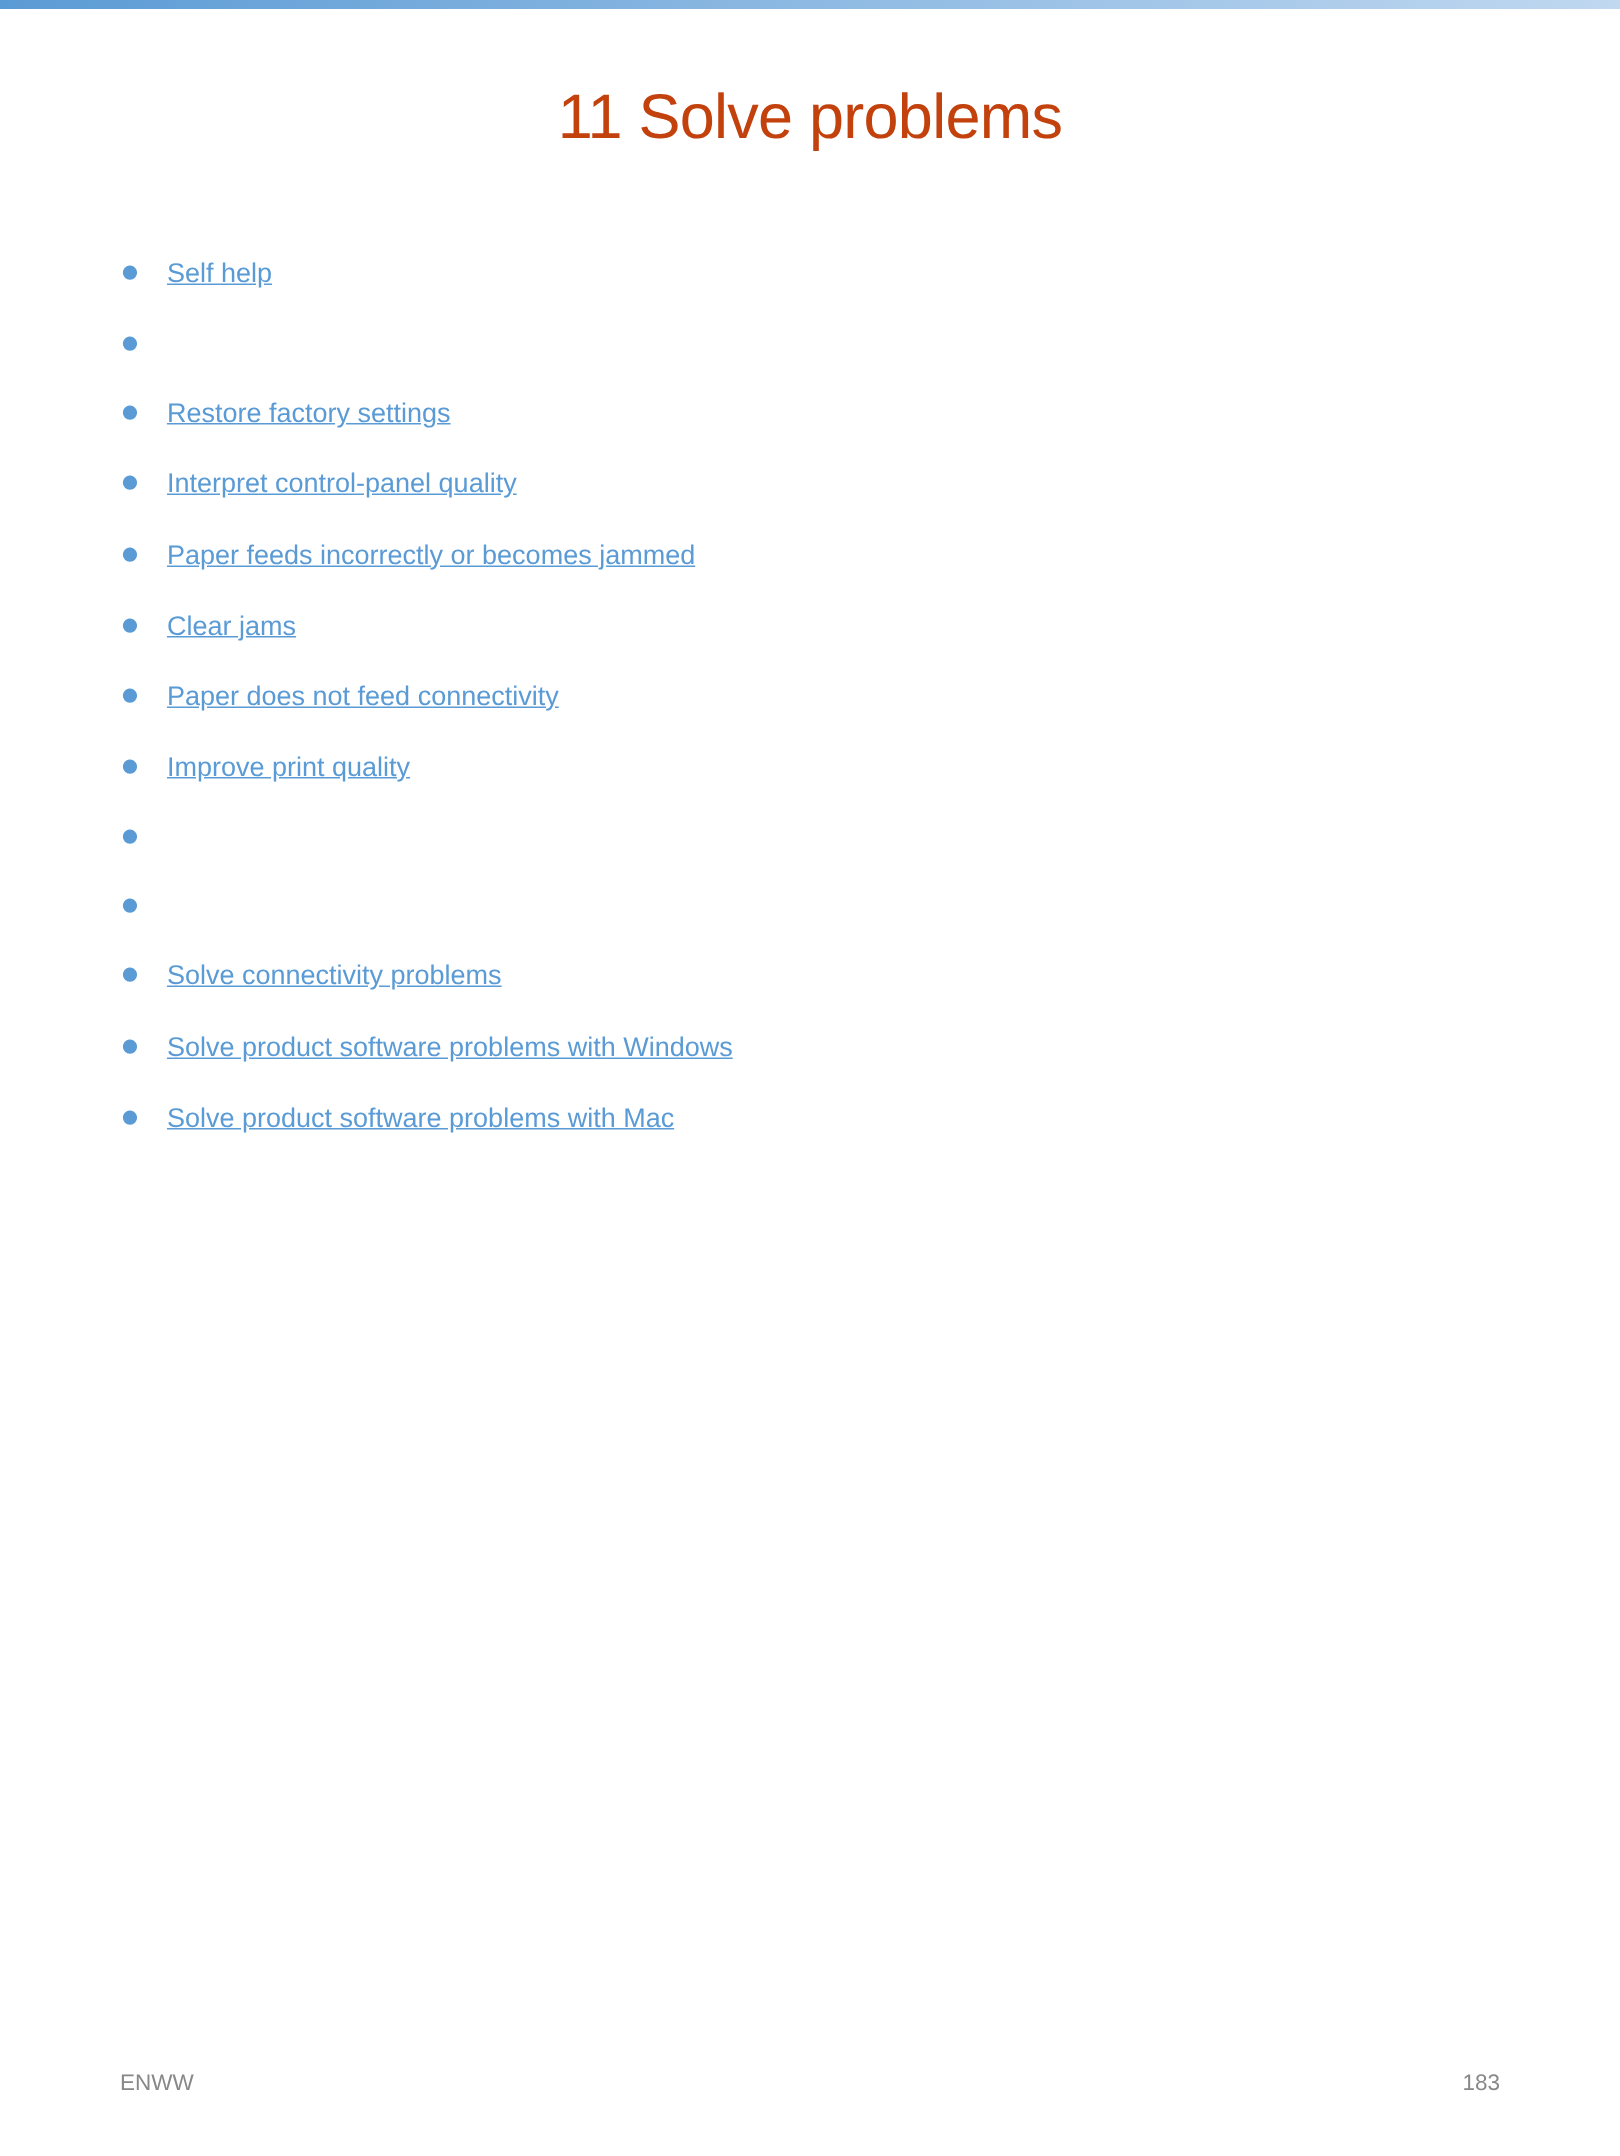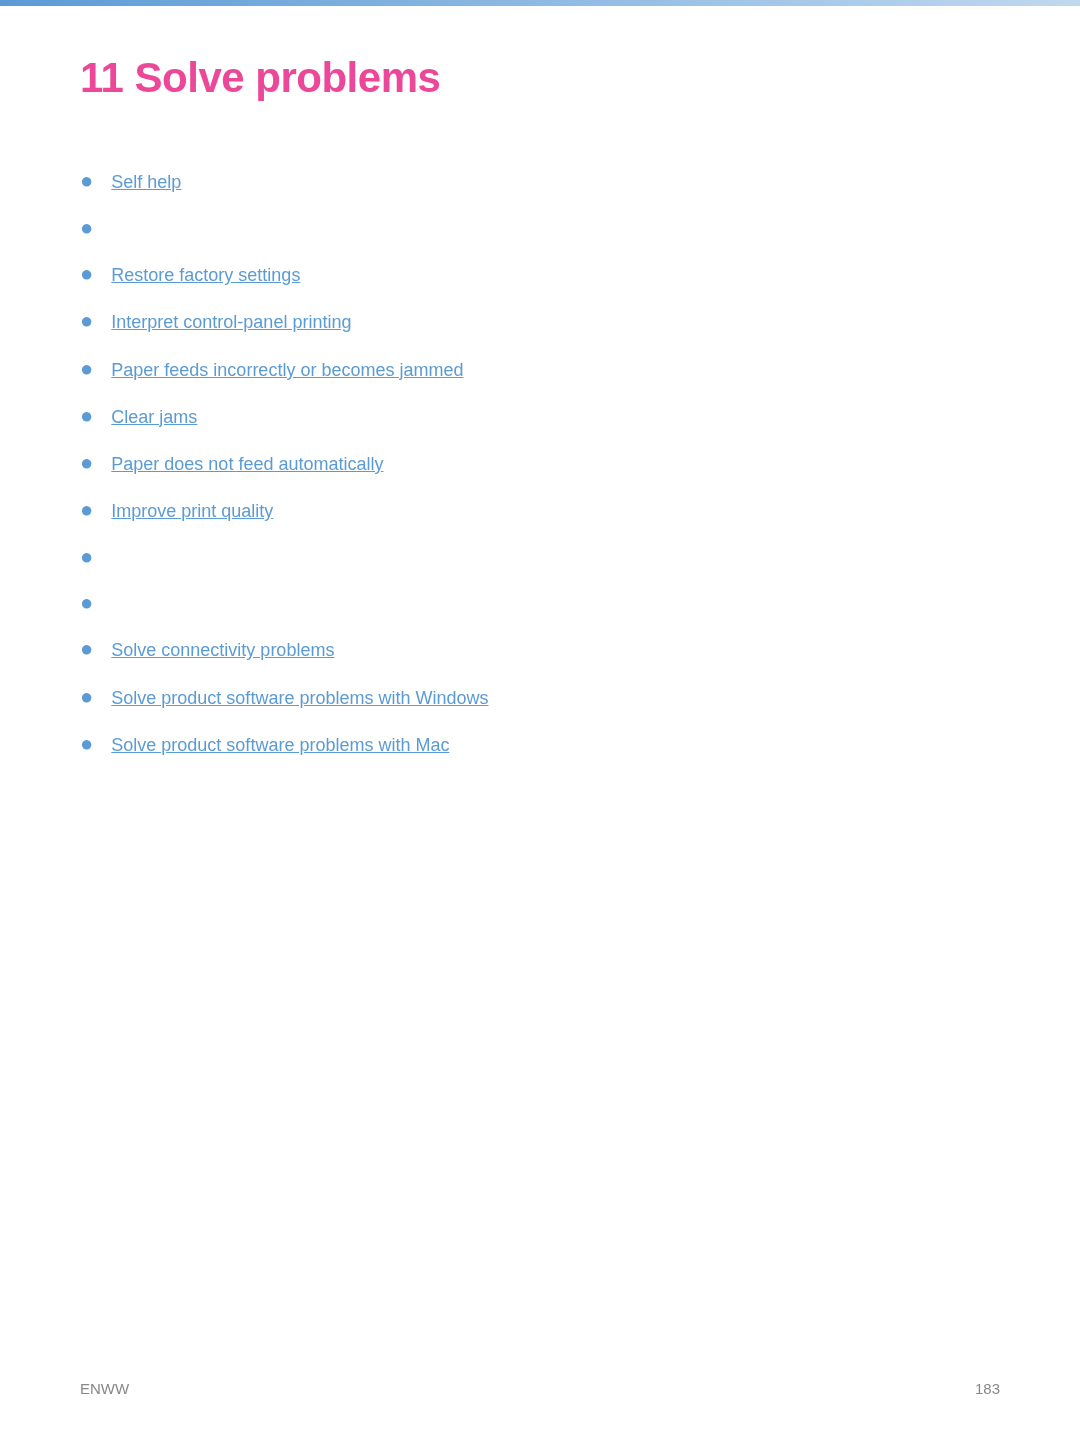--- a/index.html
+++ b/index.html
@@ -26,24 +26,25 @@
     .page-content {
       padding: 48px 80px 80px 80px;
     }
 
     .chapter-header {
       margin-bottom: 60px;
     }
 
     .chapter-title {
       font-size: 42px;
-      font-weight: 700;
-      color: #ec4899;
+      font-weight: 400;
+      color: #c2410c;
       letter-spacing: -0.5px;
       padding-bottom: 8px;
+      text-align: center;
     }
 
     .toc-list {
       list-style: none;
       margin-top: 60px;
     }
 
     .toc-list li {
       display: flex;
       align-items: flex-start;
@@ -105,33 +106,33 @@
       </li>
       <li>
         <span class="bullet">●</span>
       </li>
       <li>
         <span class="bullet">●</span>
         <a class="toc-link" href="#">Restore factory settings</a>
       </li>
       <li>
         <span class="bullet">●</span>
-        <a class="toc-link" href="#">Interpret control-panel printing</a>
+        <a class="toc-link" href="#">Interpret control-panel quality</a>
       </li>
       <li>
         <span class="bullet">●</span>
         <a class="toc-link" href="#">Paper feeds incorrectly or becomes jammed</a>
       </li>
       <li>
         <span class="bullet">●</span>
         <a class="toc-link" href="#">Clear jams</a>
       </li>
       <li>
         <span class="bullet">●</span>
-        <a class="toc-link" href="#">Paper does not feed automatically</a>
+        <a class="toc-link" href="#">Paper does not feed connectivity</a>
       </li>
       <li>
         <span class="bullet">●</span>
         <a class="toc-link" href="#">Improve print quality</a>
       </li>
       <li>
         <span class="bullet">●</span>
       </li>
       <li>
         <span class="bullet">●</span>

